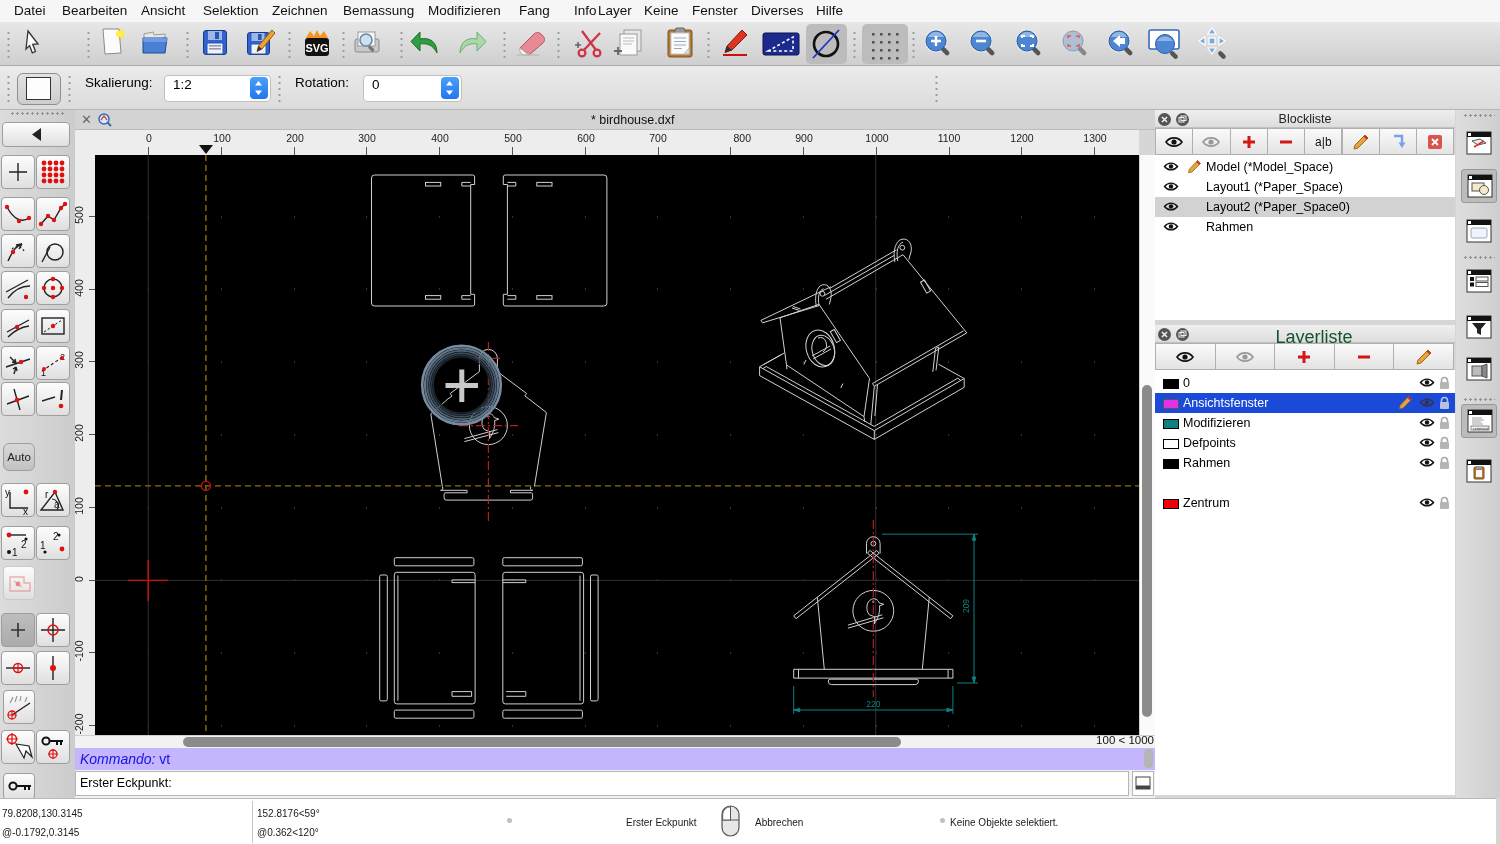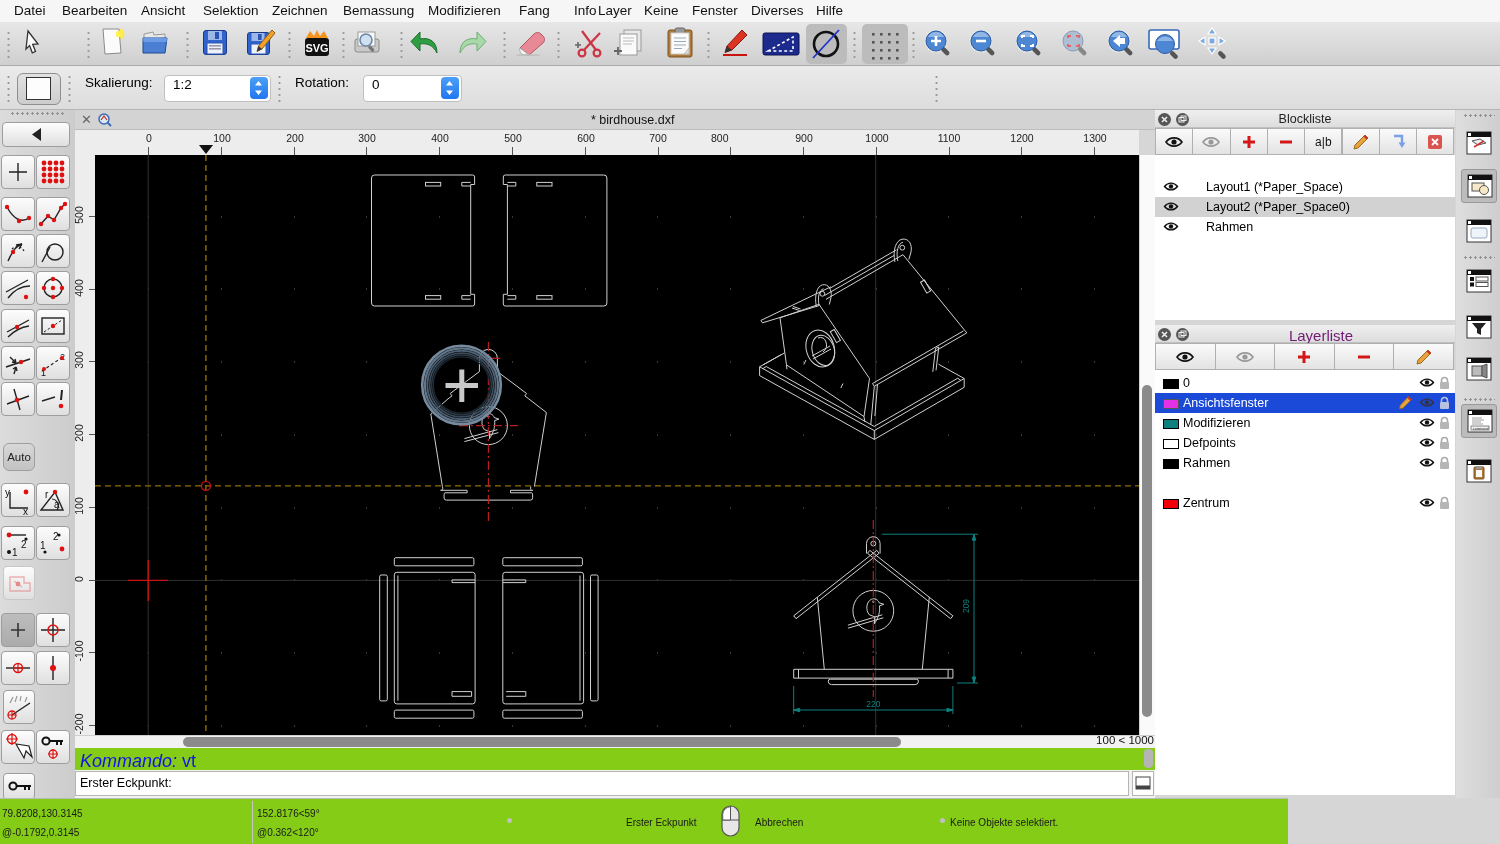--- a/index.html
+++ b/index.html
@@ -19,23 +19,23 @@
 border:1px solid #9e9e9e;border-radius:4px;box-sizing:border-box}
 .tabbar{left:75px;top:110px;width:1080px;height:20px;background:#d3d3d3;border-bottom:1px solid #bdbdbd;box-sizing:border-box}
 .rul{background:#ededed;position:absolute;font-size:10px;color:#333}
 .canvas{left:95px;top:155px;width:1044px;height:580px;background:#000}
 .dock{left:1155px;top:110px;width:345px;height:688px;background:#d6d6d6}
 .ptitle{position:absolute;height:18px;background:linear-gradient(#efefef,#dddddd);
 border-bottom:1px solid #c0c0c0;box-sizing:border-box;width:300px;left:0}
 .pbtn{position:absolute;box-sizing:border-box;background:linear-gradient(#fafafa,#e3e3e3);
 border:1px solid #b0b0b0;display:flex;align-items:center;justify-content:center}
 .lrow{position:absolute;height:20px;font-size:12.5px;color:#000;line-height:20px;white-space:nowrap}
-.statusbar{left:0;top:798px;width:1288px;height:46px;background:#84cc16;border-top:1px solid #b9b9b9;
+.statusbar{left:0;top:798px;width:1496px;height:46px;background:#ffffff;border-top:1px solid #b9b9b9;
 box-sizing:border-box;font-size:10px;color:#1a1a1a}
-.cmdrow{left:75px;top:748px;width:1080px;height:22px;background:#84cc16;font-size:18px}
+.cmdrow{left:75px;top:748px;width:1080px;height:22px;background:#c4b5fd;font-size:14px}
 .inprow{left:75px;top:770px;width:1080px;height:28px;background:#f2f2f2}
 svg{display:block}
 </style></head><body>
 
 <div class="ab menubar">
 <span class="ab" style="left:14px;top:0">Datei</span>
 <span class="ab" style="left:62px;top:0">Bearbeiten</span>
 <span class="ab" style="left:141px;top:0">Ansicht</span>
 <span class="ab" style="left:203px;top:0">Selektion</span>
 <span class="ab" style="left:272px;top:0">Zeichnen</span>
@@ -545,21 +545,21 @@
     <span class="ab" style="left:272px;top:2px;width:40px;text-align:center">300</span>
     <div class="ab" style="left:291.4px;top:17px;width:1px;height:8px;background:#555"></div>
     <span class="ab" style="left:345px;top:2px;width:40px;text-align:center">400</span>
     <div class="ab" style="left:364.2px;top:17px;width:1px;height:8px;background:#555"></div>
     <span class="ab" style="left:418px;top:2px;width:40px;text-align:center">500</span>
     <div class="ab" style="left:436.9px;top:17px;width:1px;height:8px;background:#555"></div>
     <span class="ab" style="left:491px;top:2px;width:40px;text-align:center">600</span>
     <div class="ab" style="left:509.7px;top:17px;width:1px;height:8px;background:#555"></div>
     <span class="ab" style="left:563px;top:2px;width:40px;text-align:center">700</span>
     <div class="ab" style="left:582.5px;top:17px;width:1px;height:8px;background:#555"></div>
-    <span class="ab" style="left:636px;top:2px;width:40px;text-align:left">800</span>
+    <span class="ab" style="left:636px;top:2px;width:40px;text-align:right">800</span>
     <div class="ab" style="left:655.2px;top:17px;width:1px;height:8px;background:#555"></div>
     <span class="ab" style="left:709px;top:2px;width:40px;text-align:center">900</span>
     <div class="ab" style="left:728.0px;top:17px;width:1px;height:8px;background:#555"></div>
     <span class="ab" style="left:782px;top:2px;width:40px;text-align:center">1000</span>
     <div class="ab" style="left:800.7px;top:17px;width:1px;height:8px;background:#555"></div>
     <span class="ab" style="left:854px;top:2px;width:40px;text-align:center">1100</span>
     <div class="ab" style="left:873.5px;top:17px;width:1px;height:8px;background:#555"></div>
     <span class="ab" style="left:927px;top:2px;width:40px;text-align:center">1200</span>
     <div class="ab" style="left:946.2px;top:17px;width:1px;height:8px;background:#555"></div>
     <span class="ab" style="left:1000px;top:2px;width:40px;text-align:center">1300</span>
@@ -754,20 +754,35 @@
         <path d="M13 15 L9.5 9.5 L16.5 9.5 Z" fill="#7aa0e8"></path>
       </svg>
     </div>
     <div class="pbtn" style="left:261.1px;top:18px;width:38.3px;height:27px">
       <svg width="16" height="16" viewBox="0 0 16 16">
         <rect x="1" y="1" width="14" height="14" rx="2" fill="#d9534f"></rect>
         <path d="M5 5 L11 11 M11 5 L5 11" stroke="#fff" stroke-width="1.8"></path>
       </svg>
     </div>
     <div class="ab" style="left:0;top:45px;width:300px;height:165px;background:#fff"></div>
+    <div class="lrow" style="left:0;top:47px;width:300px;">
+      <span class="ab" style="left:8px;top:4px">
+        <svg width="16" height="11" viewBox="0 0 16 11">
+          <path d="M1.5 5.5 C5 1 11 1 14.5 5.5 C11 10 5 10 1.5 5.5 Z" fill="none" stroke="#111" stroke-width="1.4"></path>
+          <circle cx="8" cy="5.5" r="2.2" fill="#111"></circle>
+        </svg>
+      </span>
+      <span class="ab" style="left:32px;top:2px">
+        <svg width="15" height="15" viewBox="0 0 15 15">
+          <path d="M10.5 1.5 L13.5 4.5 L5 13 L1.5 13.8 L2.3 10.3 Z" fill="#e8a33d" stroke="#9a6a1a" stroke-width=".8"></path>
+          <path d="M10.5 1.5 L13.5 4.5 L12.2 5.8 L9.2 2.8 Z" fill="#c9302c"></path>
+        </svg>
+      </span>
+      <span class="ab" style="left:51px;top:0">Model (*Model_Space)</span>
+    </div>
     <div class="lrow" style="left:0;top:67px;width:300px;">
       <span class="ab" style="left:8px;top:4px">
         <svg width="16" height="11" viewBox="0 0 16 11">
           <path d="M1.5 5.5 C5 1 11 1 14.5 5.5 C11 10 5 10 1.5 5.5 Z" fill="none" stroke="#111" stroke-width="1.4"></path>
           <circle cx="8" cy="5.5" r="2.2" fill="#111"></circle>
         </svg>
       </span>
       <span class="ab" style="left:51px;top:0">Layout1 (*Paper_Space)</span>
     </div>
     <div class="lrow" style="left:0;top:87px;width:300px;background:#d2d2d2;">
@@ -793,21 +808,21 @@
       <svg width="13" height="13" viewBox="0 0 13 13">
         <path d="M4 4 L9 9 M9 4 L4 9" stroke="#eee" stroke-width="1.6"></path>
       </svg>
     </div>
     <div class="ab" style="left:21px;top:217.5px;width:13px;height:13px;border-radius:7px;background:#555">
       <svg width="13" height="13" viewBox="0 0 13 13">
         <rect x="3" y="4.5" width="5" height="4.5" fill="none" stroke="#eee"></rect>
         <rect x="5" y="3" width="5" height="4.5" fill="none" stroke="#eee"></rect>
       </svg>
     </div>
-    <span class="ab" style="left:16px;top:217px;width:300px;text-align:center;font-size:15px;color:#701a75">Layerliste</span>
+    <span class="ab" style="left:9px;top:217px;width:300px;text-align:center;font-size:18px;color:#14532d">Layerliste</span>
     <div class="pbtn" style="left:0.0px;top:233px;width:60.6px;height:27px">
       <svg width="20" height="14" viewBox="0 0 20 14">
         <path d="M2 7 C6 1.5 14 1.5 18 7 C14 12.5 6 12.5 2 7 Z" fill="none" stroke="#111" stroke-width="1.6"></path>
         <circle cx="10" cy="7" r="2.6" fill="#111"></circle>
       </svg>
     </div>
     <div class="pbtn" style="left:59.6px;top:233px;width:60.6px;height:27px">
       <svg width="20" height="14" viewBox="0 0 20 14">
         <path d="M2 7 C6 1.5 14 1.5 18 7 C14 12.5 6 12.5 2 7 Z" fill="none" stroke="#999" stroke-width="1.6"></path>
         <circle cx="10" cy="7" r="2.6" fill="#999"></circle>

